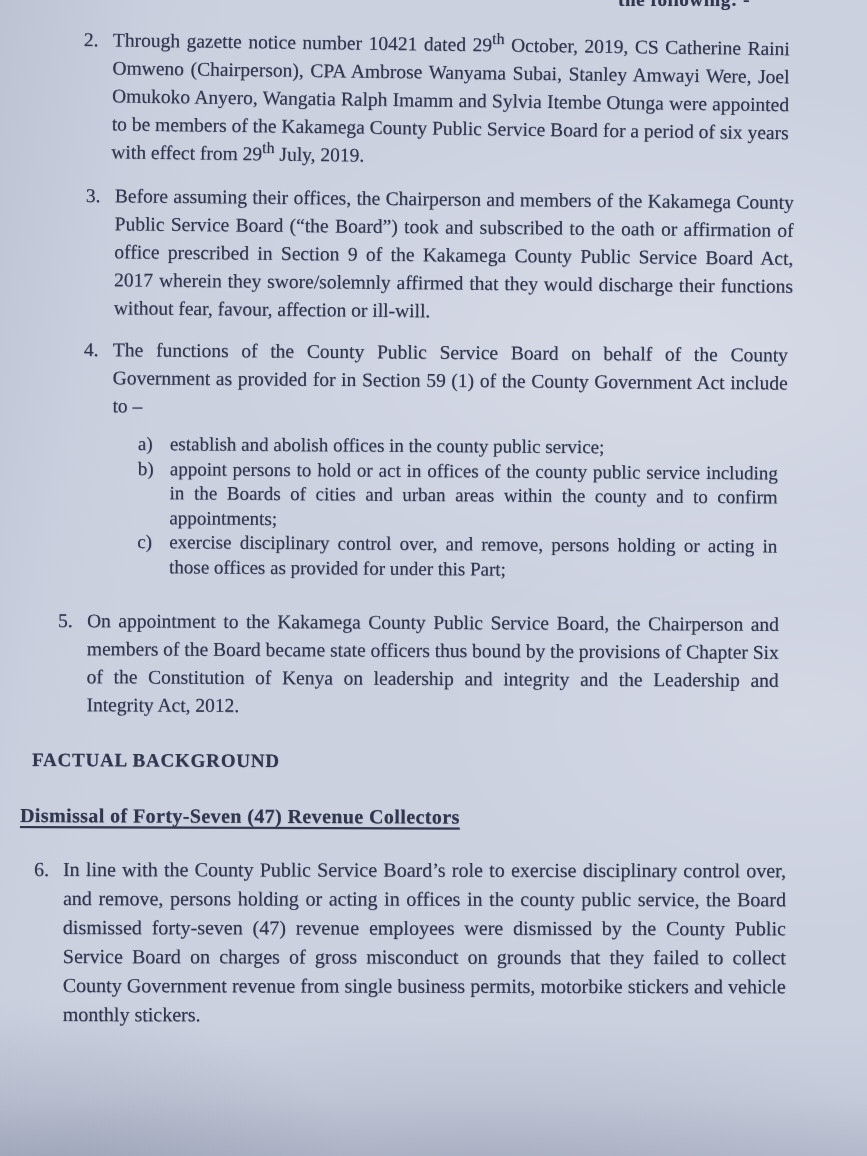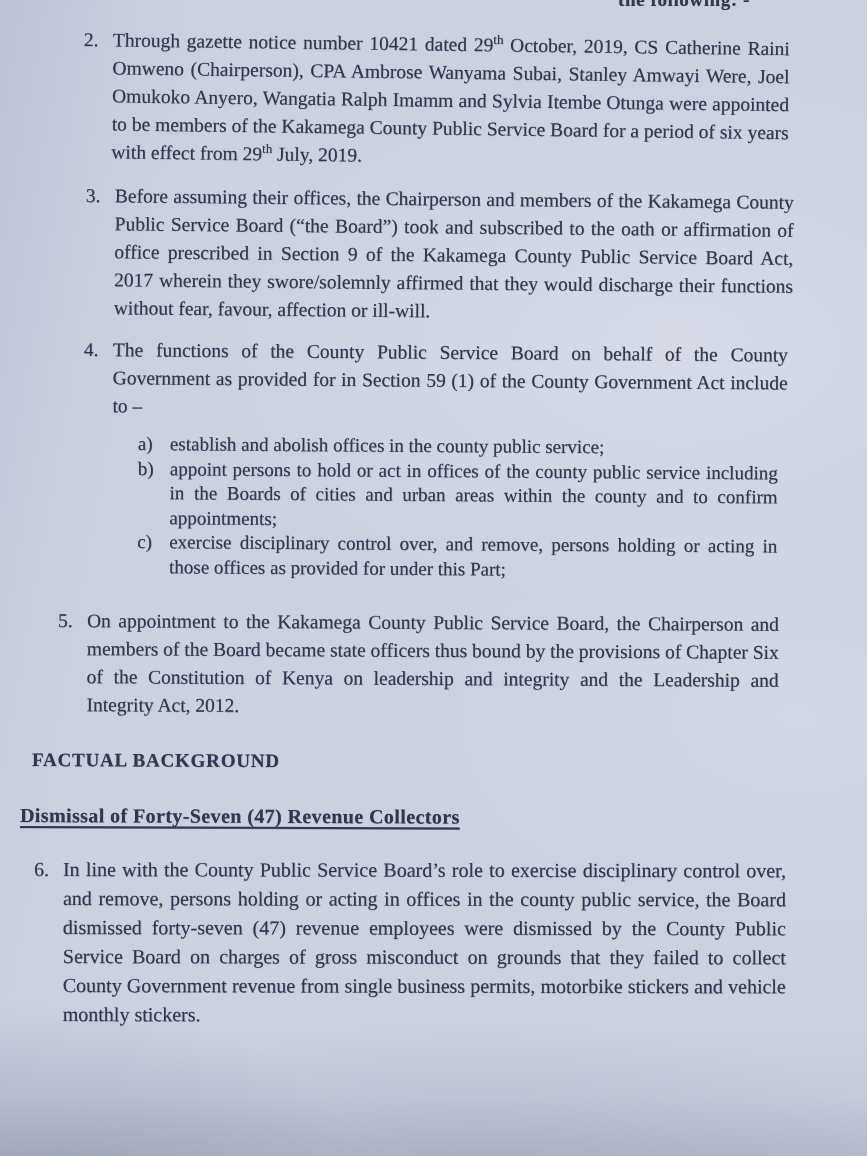--- a/index.html
+++ b/index.html
@@ -28,21 +28,21 @@
     left: 618px;
     font-size: 19px;
     font-weight: bold;
     letter-spacing: 0.6px;
     white-space: nowrap;
   }
   
   .para { display: flex; font-size: 19.5px; line-height: 28px; }
   .para .num { flex: 0 0 29px; }
   .para .ptext { flex: 1; text-align: justify; }
-  sup { font-size: 13px; line-height: 0; vertical-align: super; }
+  sup { font-size: 16px; line-height: 0; vertical-align: super; }
 
   .p2 { margin: 26px 77px 0 84px; transform: rotate(0.75deg); transform-origin: 0 0; }
   .p3 { margin: 16px 73px 0 86px; transform: rotate(0.55deg); transform-origin: 0 0; }
   .p4 { margin: 14px 79px 0 84px; transform: rotate(0.45deg); transform-origin: 0 0; }
 
   .sublist {
     margin: 12px 89px 0 138px;
     font-size: 19px;
     line-height: 24.5px;
     transform: rotate(0.4deg); transform-origin: 0 0;

